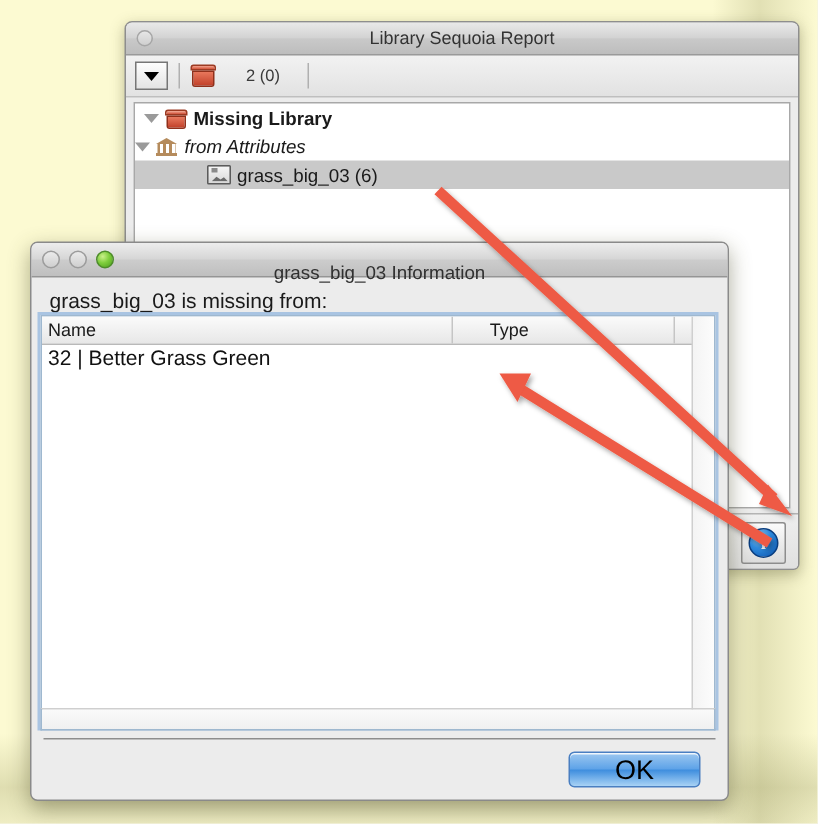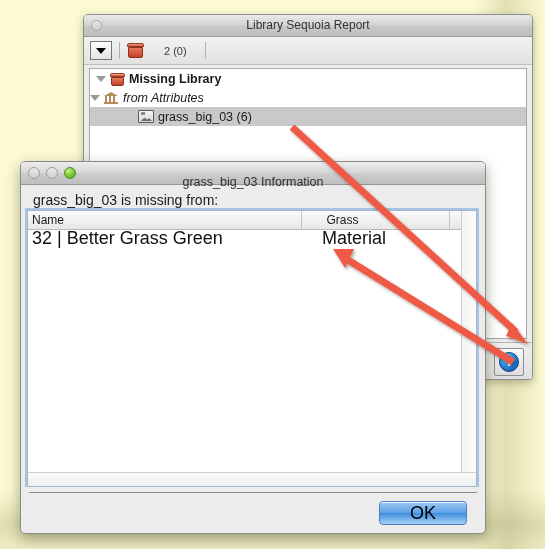--- a/index.html
+++ b/index.html
@@ -349,22 +349,23 @@
     padding-left: 4px;
     border-right: 1px solid #c5c5c5;
     box-sizing: border-box;
   }
   .col-name { width: 290px; }
   .col-type { width: 135px; }
   .col-pad  { flex: 1; }
   .trow {
     display: flex;
     height: 17px;
-    font-size: 18px;
+    font-size: 14px;
     color: #111;
+    flex-direction: column;
   }
   .trow .td {
     display: flex;
     align-items: center;
     padding-left: 4px;
     box-sizing: border-box;
   }
   #vscroll {
     position: absolute;
     right: 0; top: 0; bottom: 0;
@@ -489,26 +490,25 @@
       <div class="tl green"></div>
     </div>
     <div class="title">grass_big_03 Information</div>
   </div>
 
   <div id="dialog-subtitle">grass_big_03 is missing from:</div>
 
   <div id="table-wrap">
     <div id="table-head">
       <div class="th col-name">Name</div>
-      <div class="th col-type">Grass</div>
+      <div class="th col-type">Type</div>
       <div class="th col-pad"></div>
     </div>
     <div class="trow">
       <div class="td col-name">32 | Better Grass Green</div>
-      <div class="td col-type">Material</div>
       <div class="td col-pad"></div>
     </div>
     <div id="vscroll"></div>
   </div>
 
   <div id="hscroll"></div>
   <div id="dialog-sep"></div>
 
   <div id="ok-button">OK</div>
 

